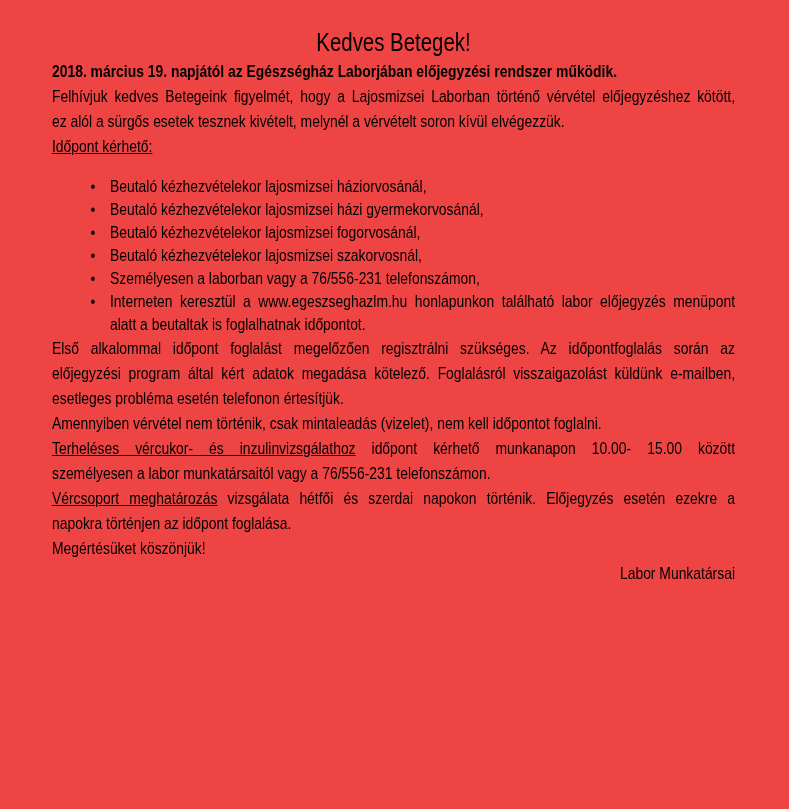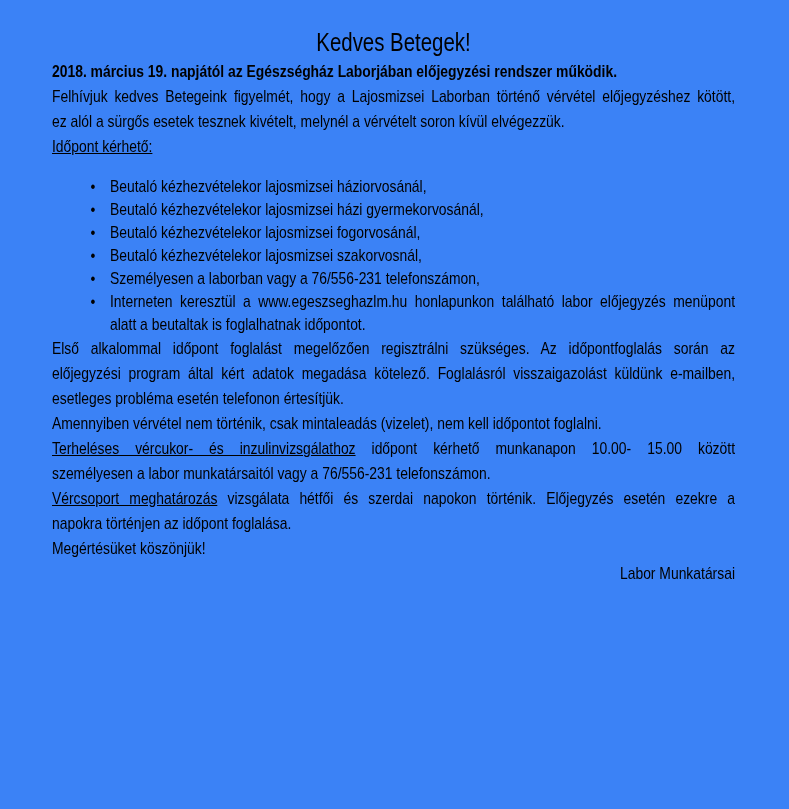--- a/index.html
+++ b/index.html
@@ -5,21 +5,21 @@
   html, body { margin: 0; padding: 0; }
   body {
     width: 789px; height: 809px;
     background: #ffffff;
     font-family: "Liberation Sans", sans-serif;
     color: #000000;
   }
   .page {
     position: relative;
     width: 789px; height: 809px;
-    background: #3b82f6;
+    background: #ef4444;
     overflow: hidden;
   }
   
   .content {
     position: absolute;
     left: 52px; top: 0;
     width: 836px;
     transform: scaleX(0.817);
     transform-origin: 0 0;
     font-size: 17px;

